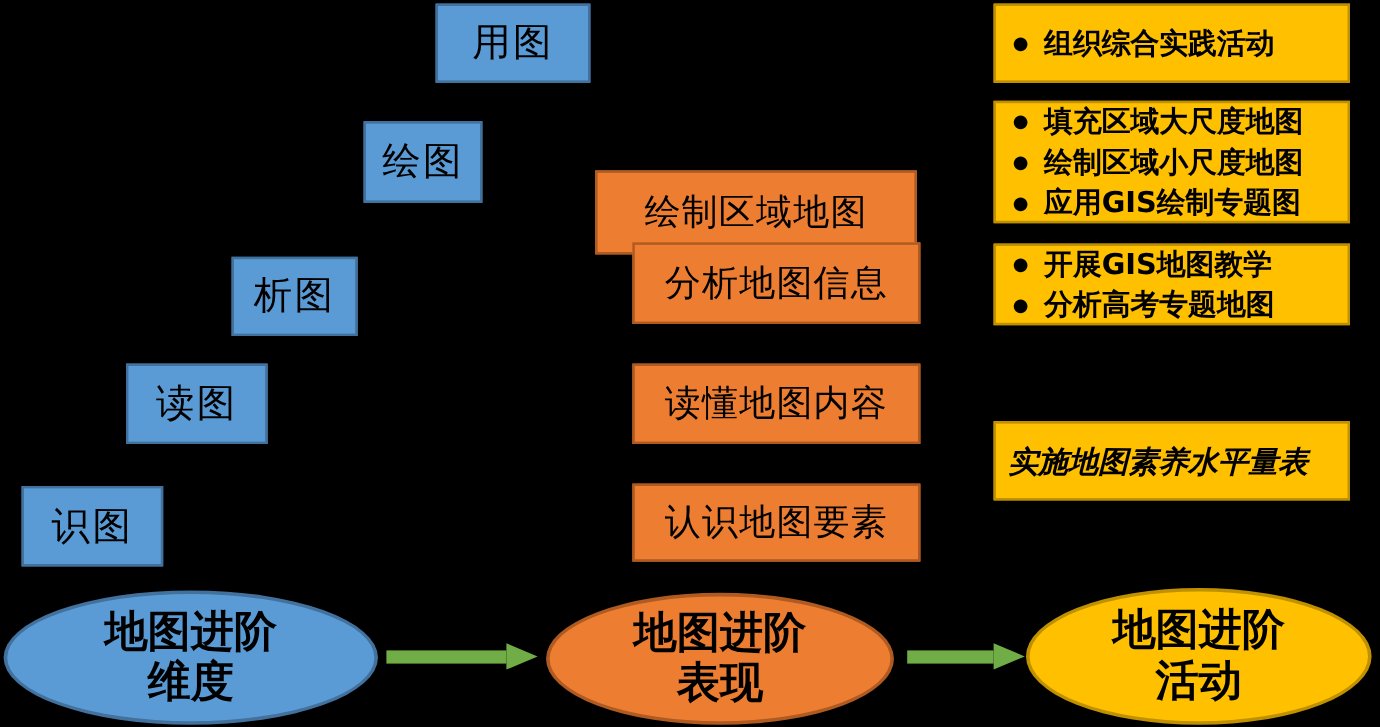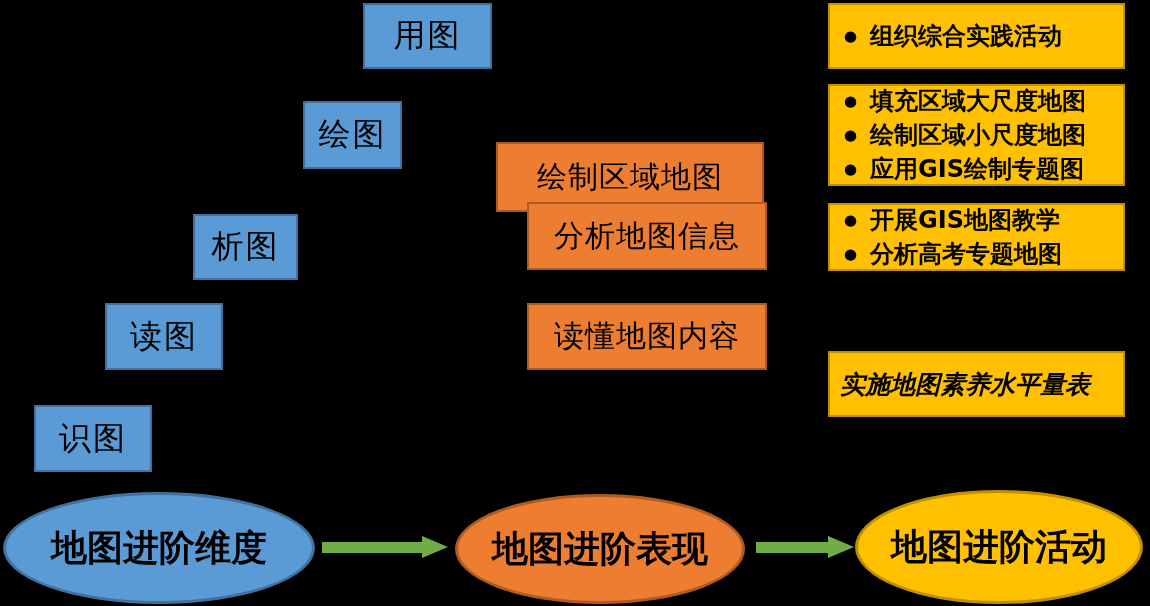--- a/index.html
+++ b/index.html
@@ -13,22 +13,22 @@
   .rect-orange{background:#ED7D31;border:2px solid #AE5A21;}
   .rect-yellow{background:#FFC000;border:2px solid #BF9000;justify-content:flex-start;}
   .step-label{font-size:32px;letter-spacing:2px;font-weight:400;}
   .perf-label{font-size:30px;letter-spacing:1px;font-weight:400;}
   
   .bullet-list{display:flex;flex-direction:column;justify-content:center;width:100%;padding:0 4px 0 14px;box-sizing:border-box;}
   .bullet-line{display:flex;align-items:center;line-height:34px;font-size:24px;font-weight:600;white-space:nowrap;}
   .bullet-dot{font-size:15px;margin-right:13px;flex:0 0 auto;}
   .plain-label{font-size:25px;font-weight:600;padding-left:10px;white-space:nowrap;font-style:italic;}
   
-  .ellipse{position:absolute;box-sizing:border-box;border-radius:50%;display:flex;flex-direction:row;
-    align-items:center;justify-content:center;text-align:center;font-weight:700;font-size:36px;line-height:1.18;}
+  .ellipse{position:absolute;box-sizing:border-box;border-radius:50%;display:flex;flex-direction:column;
+    justify-content:center;text-align:center;font-weight:700;font-size:36px;line-height:1.18;}
   .ellipse-blue{background:#5B9BD5;border:3px solid #41719C;}
   .ellipse-orange{background:#ED7D31;border:3px solid #AE5A21;}
   .ellipse-yellow{background:#FFC000;border:3px solid #BF9000;}
   
   .arrow{position:absolute;}
   .arrow .shaft{position:absolute;background:#70AD47;height:11px;top:6px;left:0;}
   .arrow .head{position:absolute;width:0;height:0;top:0;
     border-top:11.5px solid transparent;border-bottom:11.5px solid transparent;border-left:26px solid #70AD47;}
 </style>
 </head>
@@ -41,32 +41,35 @@
   </div>
   <div class="rect rect-blue" style="left:279px;top:101px;width:99px;height:68px;margin-left:24px;">
     <span class="step-label">绘图</span>
   </div>
   <div class="rect rect-blue" style="left:193px;top:214px;width:105px;height:66px;">
     <span class="step-label">析图</span>
   </div>
   <div class="rect rect-blue" style="left:105px;top:303px;width:118px;height:67px;">
     <span class="step-label">读图</span>
   </div>
-  <div class="rect rect-blue" style="left:34px;top:405px;width:118px;height:67px;">
+  <div class="rect rect-blue" style="left:18px;top:405px;width:118px;height:67px;">
     <span class="step-label">识图</span>
   </div>
 
   <div class="rect rect-orange" style="left:496px;top:100px;width:268px;height:70px;margin-top:42px;">
     <span class="perf-label">绘制区域地图</span>
   </div>
   <div class="rect rect-orange" style="left:527px;top:202px;width:240px;height:68px;">
     <span class="perf-label">分析地图信息</span>
   </div>
   <div class="rect rect-orange" style="left:527px;top:303px;width:240px;height:67px;">
     <span class="perf-label">读懂地图内容</span>
+  </div>
+  <div class="rect rect-orange" style="left:527px;top:403px;width:240px;height:65px;">
+    <span class="perf-label">认识地图要素</span>
   </div>
 
   <div class="rect rect-yellow" style="left:828px;top:3px;width:297px;height:66px;">
     <div class="bullet-list">
       <div class="bullet-line">
         <span class="bullet-dot">●</span>
         <span>组织综合实践活动</span>
       </div>
     </div>
   </div>

